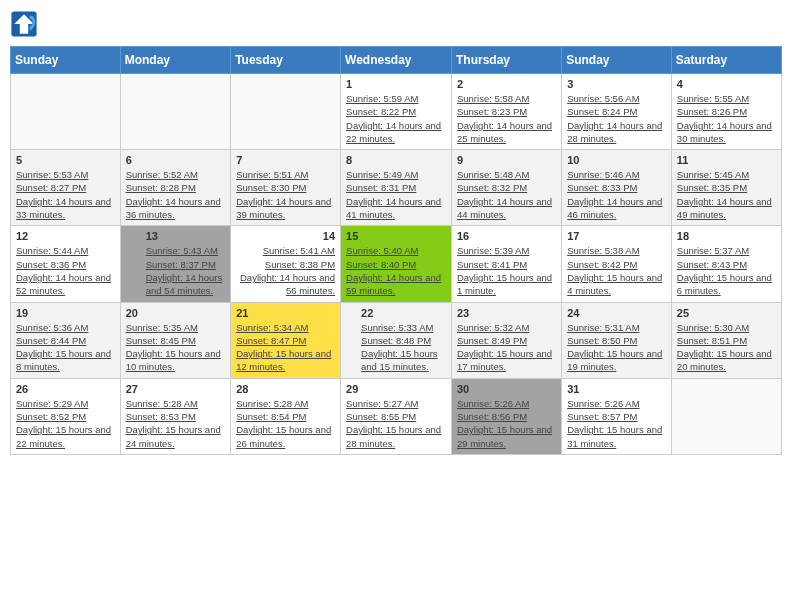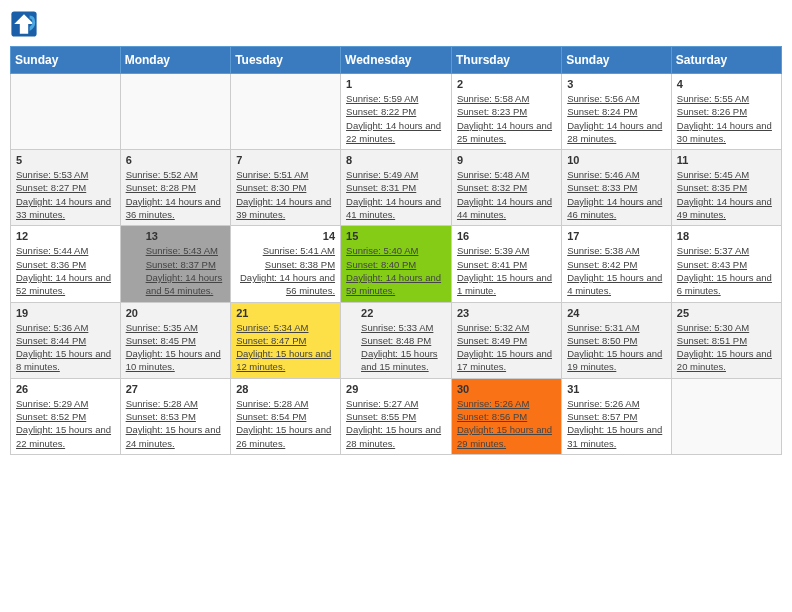--- a/index.html
+++ b/index.html
@@ -248,21 +248,21 @@
           <div class="day-info">Sunrise: 5:28 AM<br>Sunset: 8:53 PM<br>Daylight: 15 hours and 24 minutes.</div>
         </td>
         <td style="background: rgb(255, 255, 255);">
           <span class="day-num">28</span>
           <div class="day-info">Sunrise: 5:28 AM<br>Sunset: 8:54 PM<br>Daylight: 15 hours and 26 minutes.</div>
         </td>
         <td style="background: rgb(255, 255, 255);">
           <span class="day-num">29</span>
           <div class="day-info">Sunrise: 5:27 AM<br>Sunset: 8:55 PM<br>Daylight: 15 hours and 28 minutes.</div>
         </td>
-        <td style="background: #f97316;">
+        <td style="background: #a3a3a3;">
           <span class="day-num">30</span>
           <div class="day-info">Sunrise: 5:26 AM<br>Sunset: 8:56 PM<br>Daylight: 15 hours and 29 minutes.</div>
         </td>
         <td style="background: rgb(255, 255, 255);">
           <span class="day-num">31</span>
           <div class="day-info">Sunrise: 5:26 AM<br>Sunset: 8:57 PM<br>Daylight: 15 hours and 31 minutes.</div>
         </td>
         <td class="empty-cell"></td>
       </tr>
     </tbody>

